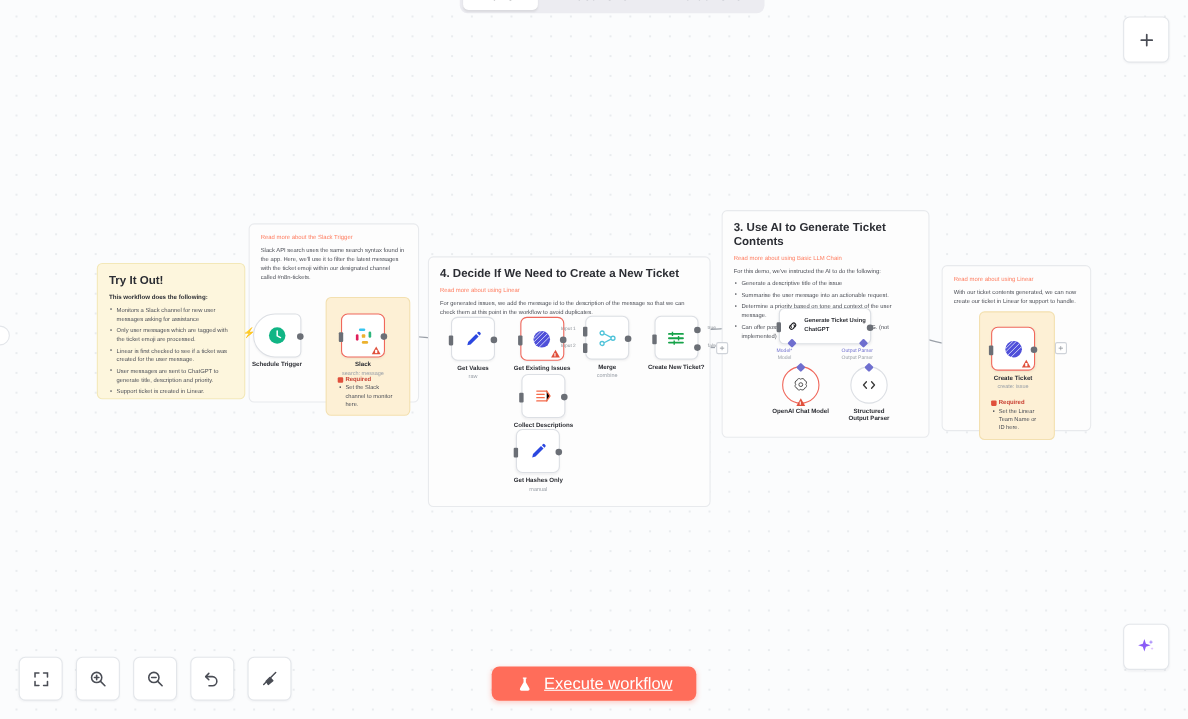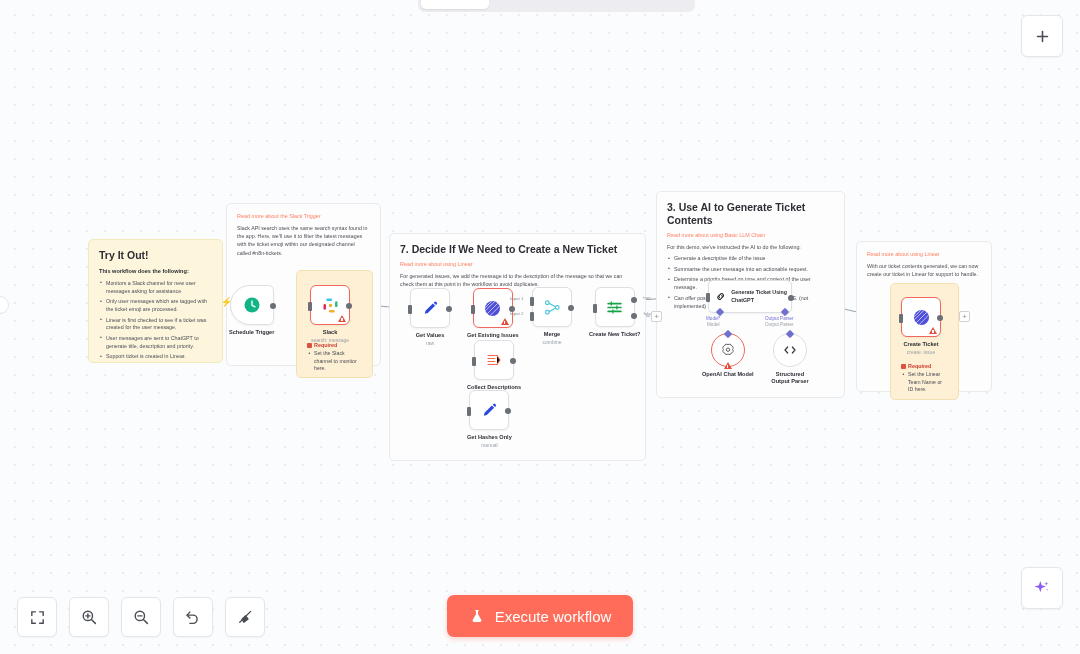--- a/index.html
+++ b/index.html
@@ -65,31 +65,32 @@
     display: flex; gap: 12px;
   }
   .zoom-toolbar .sqbtn {
     position: relative; width: 40px; height: 40px;
   }
 
   
   #execute-workflow-button {
     position: absolute;
     left: 447px; bottom: 17px;
-    width: 186px; height: 42px;
+    width: 186px; height: 31px;
     background: #ff6d5a;
     border: none;
     border-radius: 7px;
     color: #fff;
     font-size: 15px;
     font-family: "Liberation Sans", sans-serif;
     display: flex; align-items: center; justify-content: center;
     gap: 10px;
     cursor: pointer;
     box-shadow: 0 2px 5px rgba(255,109,90,.3);
+    text-decoration: underline;
   }
 
   
   #canvas { position: absolute; inset: 0; }
   #wires { position: absolute; inset: 0; pointer-events: none; }
 
   
   .sticky {
     position: absolute;
     border-radius: 5px;
@@ -321,21 +322,21 @@
     <div class="sticky mini" id="note-slack-required" style="left:296px; top:270px; width:77px; height:108px;">
       <div style="height:62px;"></div>
       <div class="req-head">
         <span class="req-box"></span>
         <span>Required</span>
       </div>
       <div class="req-item">Set the Slack channel to monitor here.</div>
     </div>
 
     <div class="sticky plain" id="note-section-2" style="left:389px; top:233px; width:257px; height:228px;">
-      <h3>7. Decide If We Need to Create a New Ticket</h3>
+      <h3>4. Decide If We Need to Create a New Ticket</h3>
       <span class="link">Read more about using Linear</span>
       <p>For generated issues, we add the message id to the description of the message so that we can check them at this point in the workflow to avoid duplicates.</p>
     </div>
 
     <div class="sticky plain" id="note-section-3" style="left:656px; top:191px; width:189px; height:207px;">
       <h3>3. Use AI to Generate Ticket Contents</h3>
       <span class="link">Read more about using Basic LLM Chain</span>
       <p>For this demo, we've instructed the AI to do the following:</p>
       <ul>
         <li>Generate a descriptive title of the issue</li>

